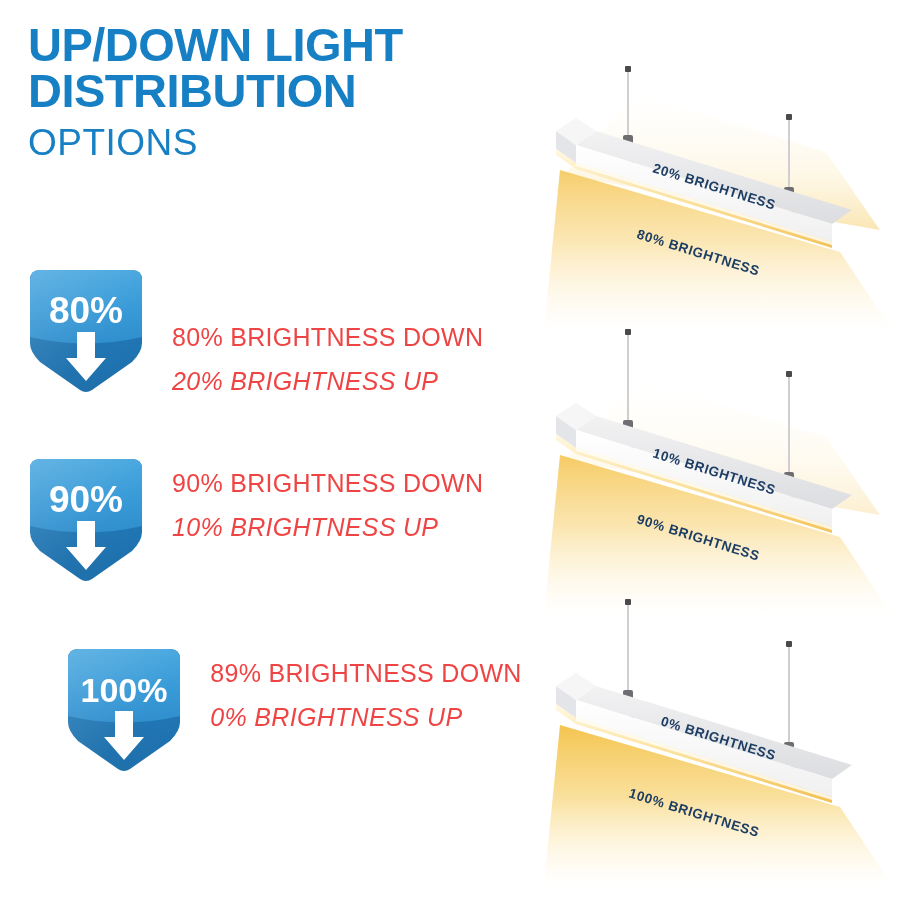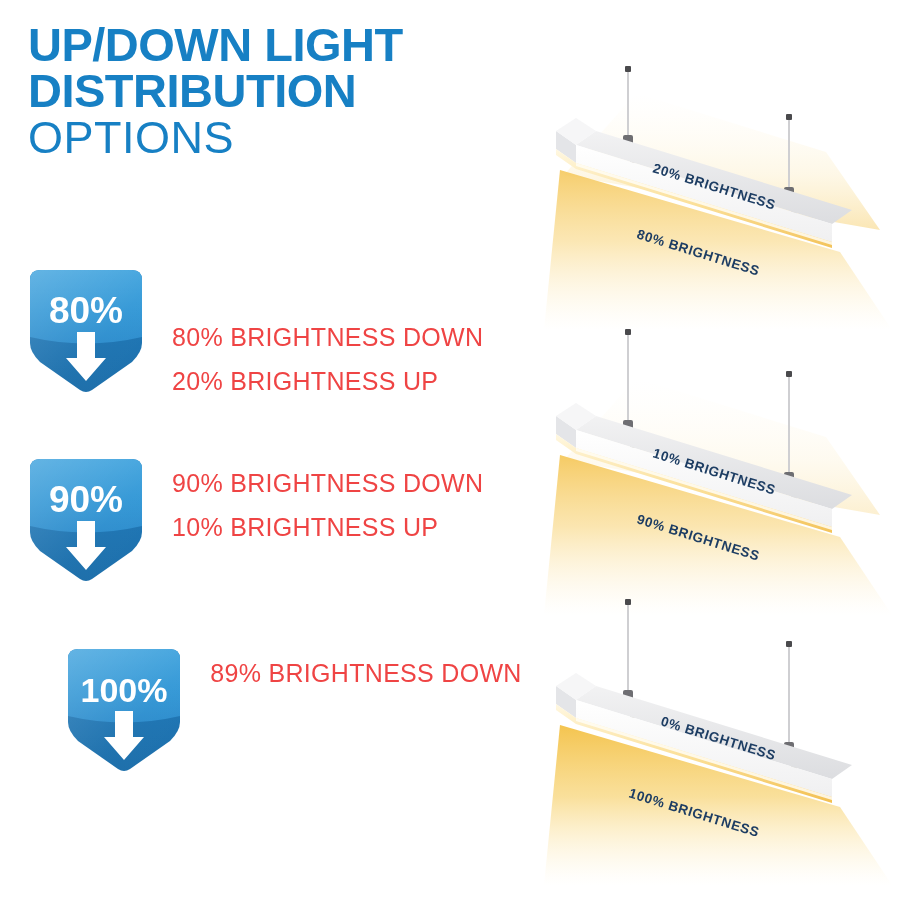--- a/index.html
+++ b/index.html
@@ -33,23 +33,23 @@
     letter-spacing:-0.5px;
     line-height:0.97;
     white-space:nowrap;
   }
   .title-strong {
     font-weight:bold;
     font-size:47px;
   }
   .title-light {
     font-weight:normal;
-    font-size:45px;
+    font-size:37px;
     letter-spacing:0.5px;
-    margin-top:3px;
+    margin-top:12px;
   }
 
   
   .option-row {
     position:absolute;
     left:0;
     width:560px;
     height:130px;
     display:flex;
     align-items:flex-start;
@@ -72,21 +72,21 @@
     padding-top:16px;
   }
   .row-text .line {
     color:#ef4444;
     font-size:25px;
     font-weight:300;
     letter-spacing:0.3px;
     line-height:1.0;
     white-space:nowrap;
   }
-  .row-text .line + .line { margin-top:19px; }
+  .row-text .line + .line { margin-top:19px;font-style:italic; }
 
   
   #right-col {
     position:absolute;
     left:540px; top:0;
     width:360px; height:900px;
   }
   .fixture-unit {
     position:absolute;
     left:0;
@@ -208,20 +208,21 @@
           <path d="M8 14 Q8 4 18 4 L110 4 Q120 4 120 14 L120 71 Q64 84 8 71 Z" fill="url(#bgTop2)"></path>
           <path d="M8 14 Q8 4 18 4 L110 4 Q120 4 120 14 L120 77 Q120 86 110 96 L70 124 Q64 128 58 124 L18 96 Q8 86 8 77 Z" fill="url(#sheen2)"></path>
           <text x="64" y="57" text-anchor="middle" font-family="Liberation Sans, sans-serif" font-size="34" font-weight="bold" fill="#ffffff">100%</text>
           <g>
             <path d="M55 66 L73 66 L73 92 L84 92 L64 115 L44 92 L55 92 Z" fill="#ffffff"></path>
           </g>
         </svg>
       </div>
       <div class="row-text">
         <div class="line">89% BRIGHTNESS DOWN</div>
+        <div class="line">0% BRIGHTNESS UP</div>
       </div>
     </div>
 
   </div>
 
   <div id="right-col">
 
     <div class="fixture-unit" id="fixture-0">
       <svg class="fixture-svg" viewBox="0 0 360 300">
         <defs>

